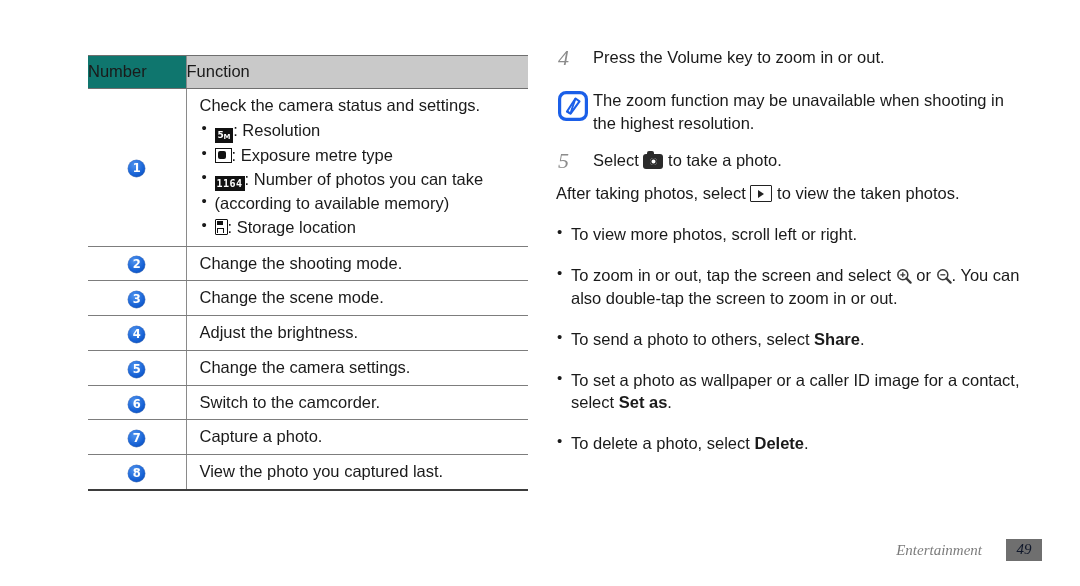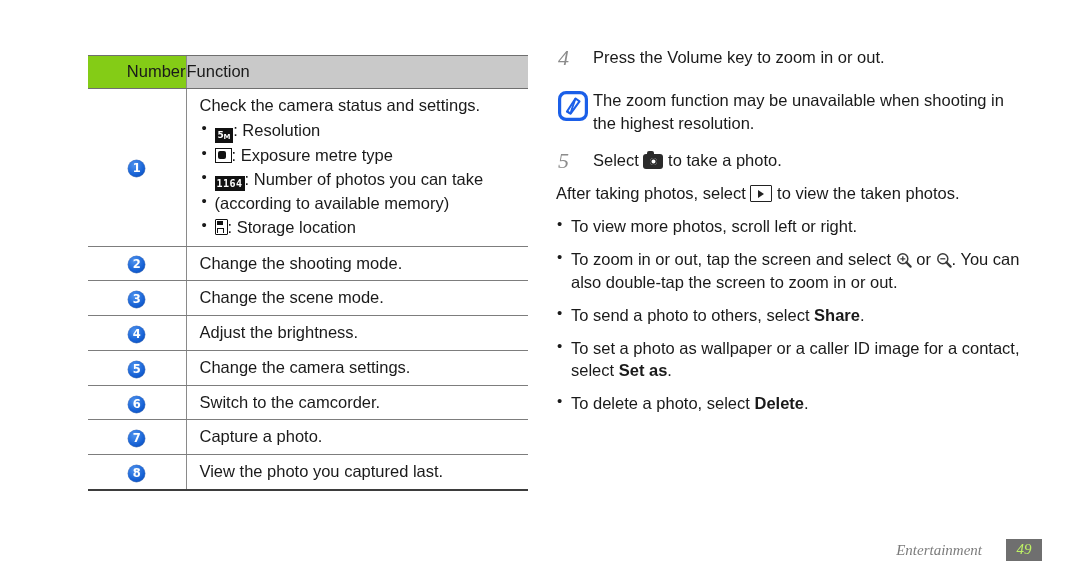--- a/index.html
+++ b/index.html
@@ -34,22 +34,22 @@
   .spec-table th {
     font-weight: normal;
     font-size: 16.5px;
     padding: 6px 0 7px 0;
     border-top: 1.5px solid #6f6f6f;
     border-bottom: 1.5px solid #6f6f6f;
     color: #1a1a1a;
     vertical-align: middle;
   }
   th.th-number {
-    background: #84cc16;
-    text-align: right;
+    background: #0f766e;
+    text-align: left;
   }
   th.th-function {
     background: #c9c9c9;
     text-align: left;
     border-left: 1.5px solid #8a8a8a;
   }
 
   .spec-table td {
     border-bottom: 1px solid #7d7d7d;
     font-size: 16.5px;
@@ -231,21 +231,21 @@
   }
 
   ul.r-list {
     list-style: none;
     margin: 0;
     padding: 0;
   }
   ul.r-list li {
     position: relative;
     padding-left: 15px;
-    margin: 10px 0;
+    margin: 18px 0;
     line-height: 1.38;
   }
   ul.r-list li::before {
     content: "\2022";
     position: absolute;
     left: 1px;
     top: -1px;
     font-size: 15px;
   }
   .bold { font-weight: bold; }
@@ -314,21 +314,21 @@
     gap: 24px;
   }
   .footer-label {
     font-family: "Liberation Serif", serif;
     font-style: italic;
     font-size: 15px;
     color: #7c7c7c;
   }
   .footer-page {
     background: #6f6f6f;
-    color: #bef264;
+    color: #0f172a;
     font-family: "Liberation Serif", serif;
     font-style: italic;
     font-size: 15px;
     padding: 2px 9px 3px 9px;
     min-width: 18px;
     text-align: center;
   }
 </style>
 </head>
 <body>

